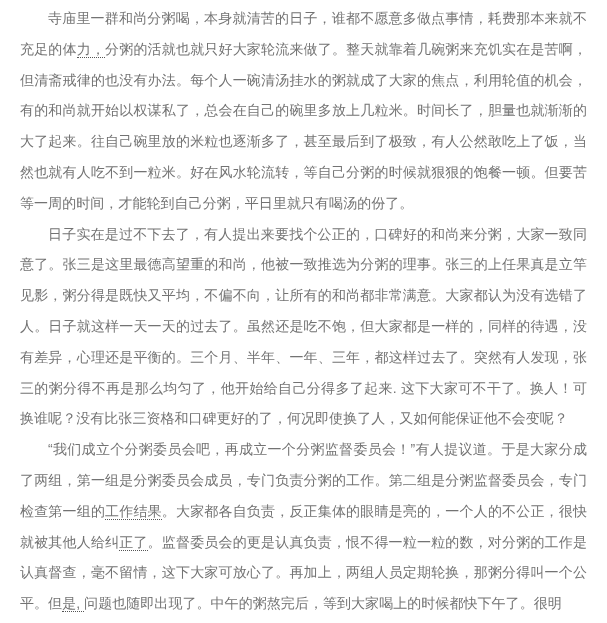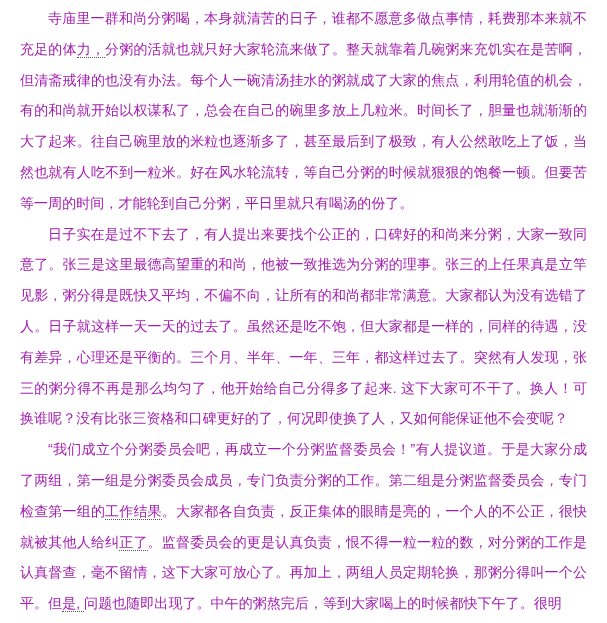--- a/index.html
+++ b/index.html
@@ -33,18 +33,18 @@
   }
   .proof {
     border-bottom: 1px dotted #555555;
     padding-bottom: 0px;
   }
 </style>
 </head>
 <body style="background: rgb(255, 255, 255);">
 
 <div class="page">
-  <div class="doc-body" style="color: #a21caf;">
+  <div class="doc-body" style="color: #737373;">
       <p class="para">寺庙里一群和尚分粥喝，本身就清苦的日子，谁都不愿意多做点事情，耗费那本来就不充足的体<span class="proof" style="border-bottom-color:#555555">力，</span>分粥的活就也就只好大家轮流来做了。整天就靠着几碗粥来充饥实在是苦啊，但清斋戒律的也没有办法。每个人一碗清汤挂水的粥就成了大家的焦点，利用轮值的机会，有的和尚就开始以权谋私了，总会在自己的碗里多放上几粒米。时间长了，胆量也就渐渐的大了起来。往自己碗里放的米粒也逐渐多了，甚至最后到了极致，有人公然敢吃上了饭，当然也就有人吃不到一粒米。好在风水轮流转，等自己分粥的时候就狠狠的饱餐一顿。但要苦等一周的时间，才能轮到自己分粥，平日里就只有喝汤的份了。</p>
       <p class="para">日子实在是过不下去了，有人提出来要找个公正的，口碑好的和尚来分粥，大家一致同意了。张三是这里最德高望重的和尚，他被一致推选为分粥的理事。张三的上任果真是立竿见影，粥分得是既快又平均，不偏不向，让所有的和尚都非常满意。大家都认为没有选错了人。日子就这样一天一天的过去了。虽然还是吃不饱，但大家都是一样的，同样的待遇，没有差异，心理还是平衡的。三个月、半年、一年、三年，都这样过去了。突然有人发现，张三的粥分得不再是那么均匀了，他开始给自己分得多了起来. 这下大家可不干了。换人！可换谁呢？没有比张三资格和口碑更好的了，何况即使换了人，又如何能保证他不会变呢？</p>
       <p class="para">“我们成立个分粥委员会吧，再成立一个分粥监督委员会！”有人提议道。于是大家分成了两组，第一组是分粥委员会成员，专门负责分粥的工作。第二组是分粥监督委员会，专门检查第一组的<span class="proof" style="border-bottom-color:#555555">工作结果</span>。大家都各自负责，反正集体的眼睛是亮的，一个人的不公正，很快就被其他人给纠<span class="proof" style="border-bottom-color:#555555">正了</span>。监督委员会的更是认真负责，恨不得一粒一粒的数，对分粥的工作是认真督查，毫不留情，这下大家可放心了。再加上，两组人员定期轮换，那粥分得叫一个公平。但<span class="proof" style="border-bottom-color:#555555">是, </span>问题也随即出现了。中午的粥熬完后，等到大家喝上的时候都快下午了。很明</p>
     </div>
 </div>
 
 </body></html>

